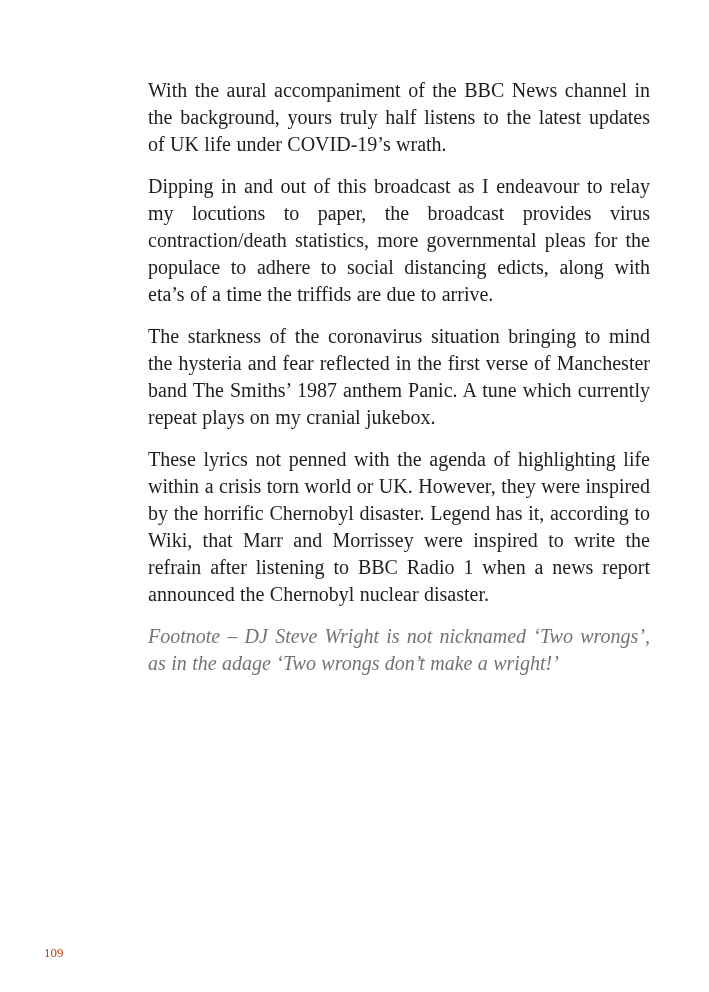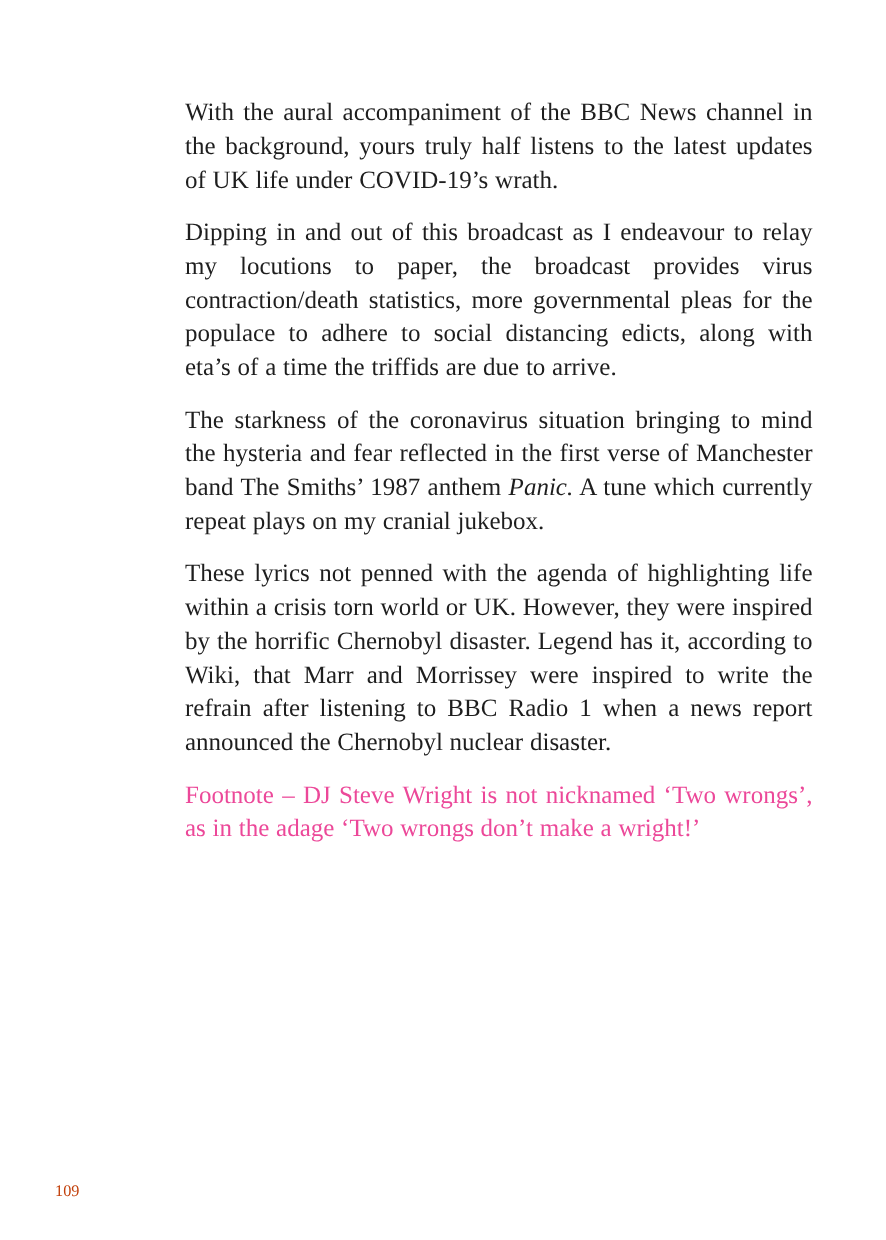--- a/index.html
+++ b/index.html
@@ -20,24 +20,24 @@
     color: #1e1e1e;
     overflow: hidden;
     margin-left: 44px;
   }
   .para {
     margin: 0 0 15px 0;
     text-align: justify;
     word-spacing: 0.02em;
   }
   .para .song-title {
-    font-style: italic;
   }
   .footnote {
-    color: #ec4899;
+    font-style: italic;
+    color: #737373;
     margin-top: 5px;
   }
   .pagenum {
     position: absolute;
     left: 0;
     right: 0;
     bottom: 33px;
     text-align: left;
     font-size: 13px;
     line-height: 13px;

